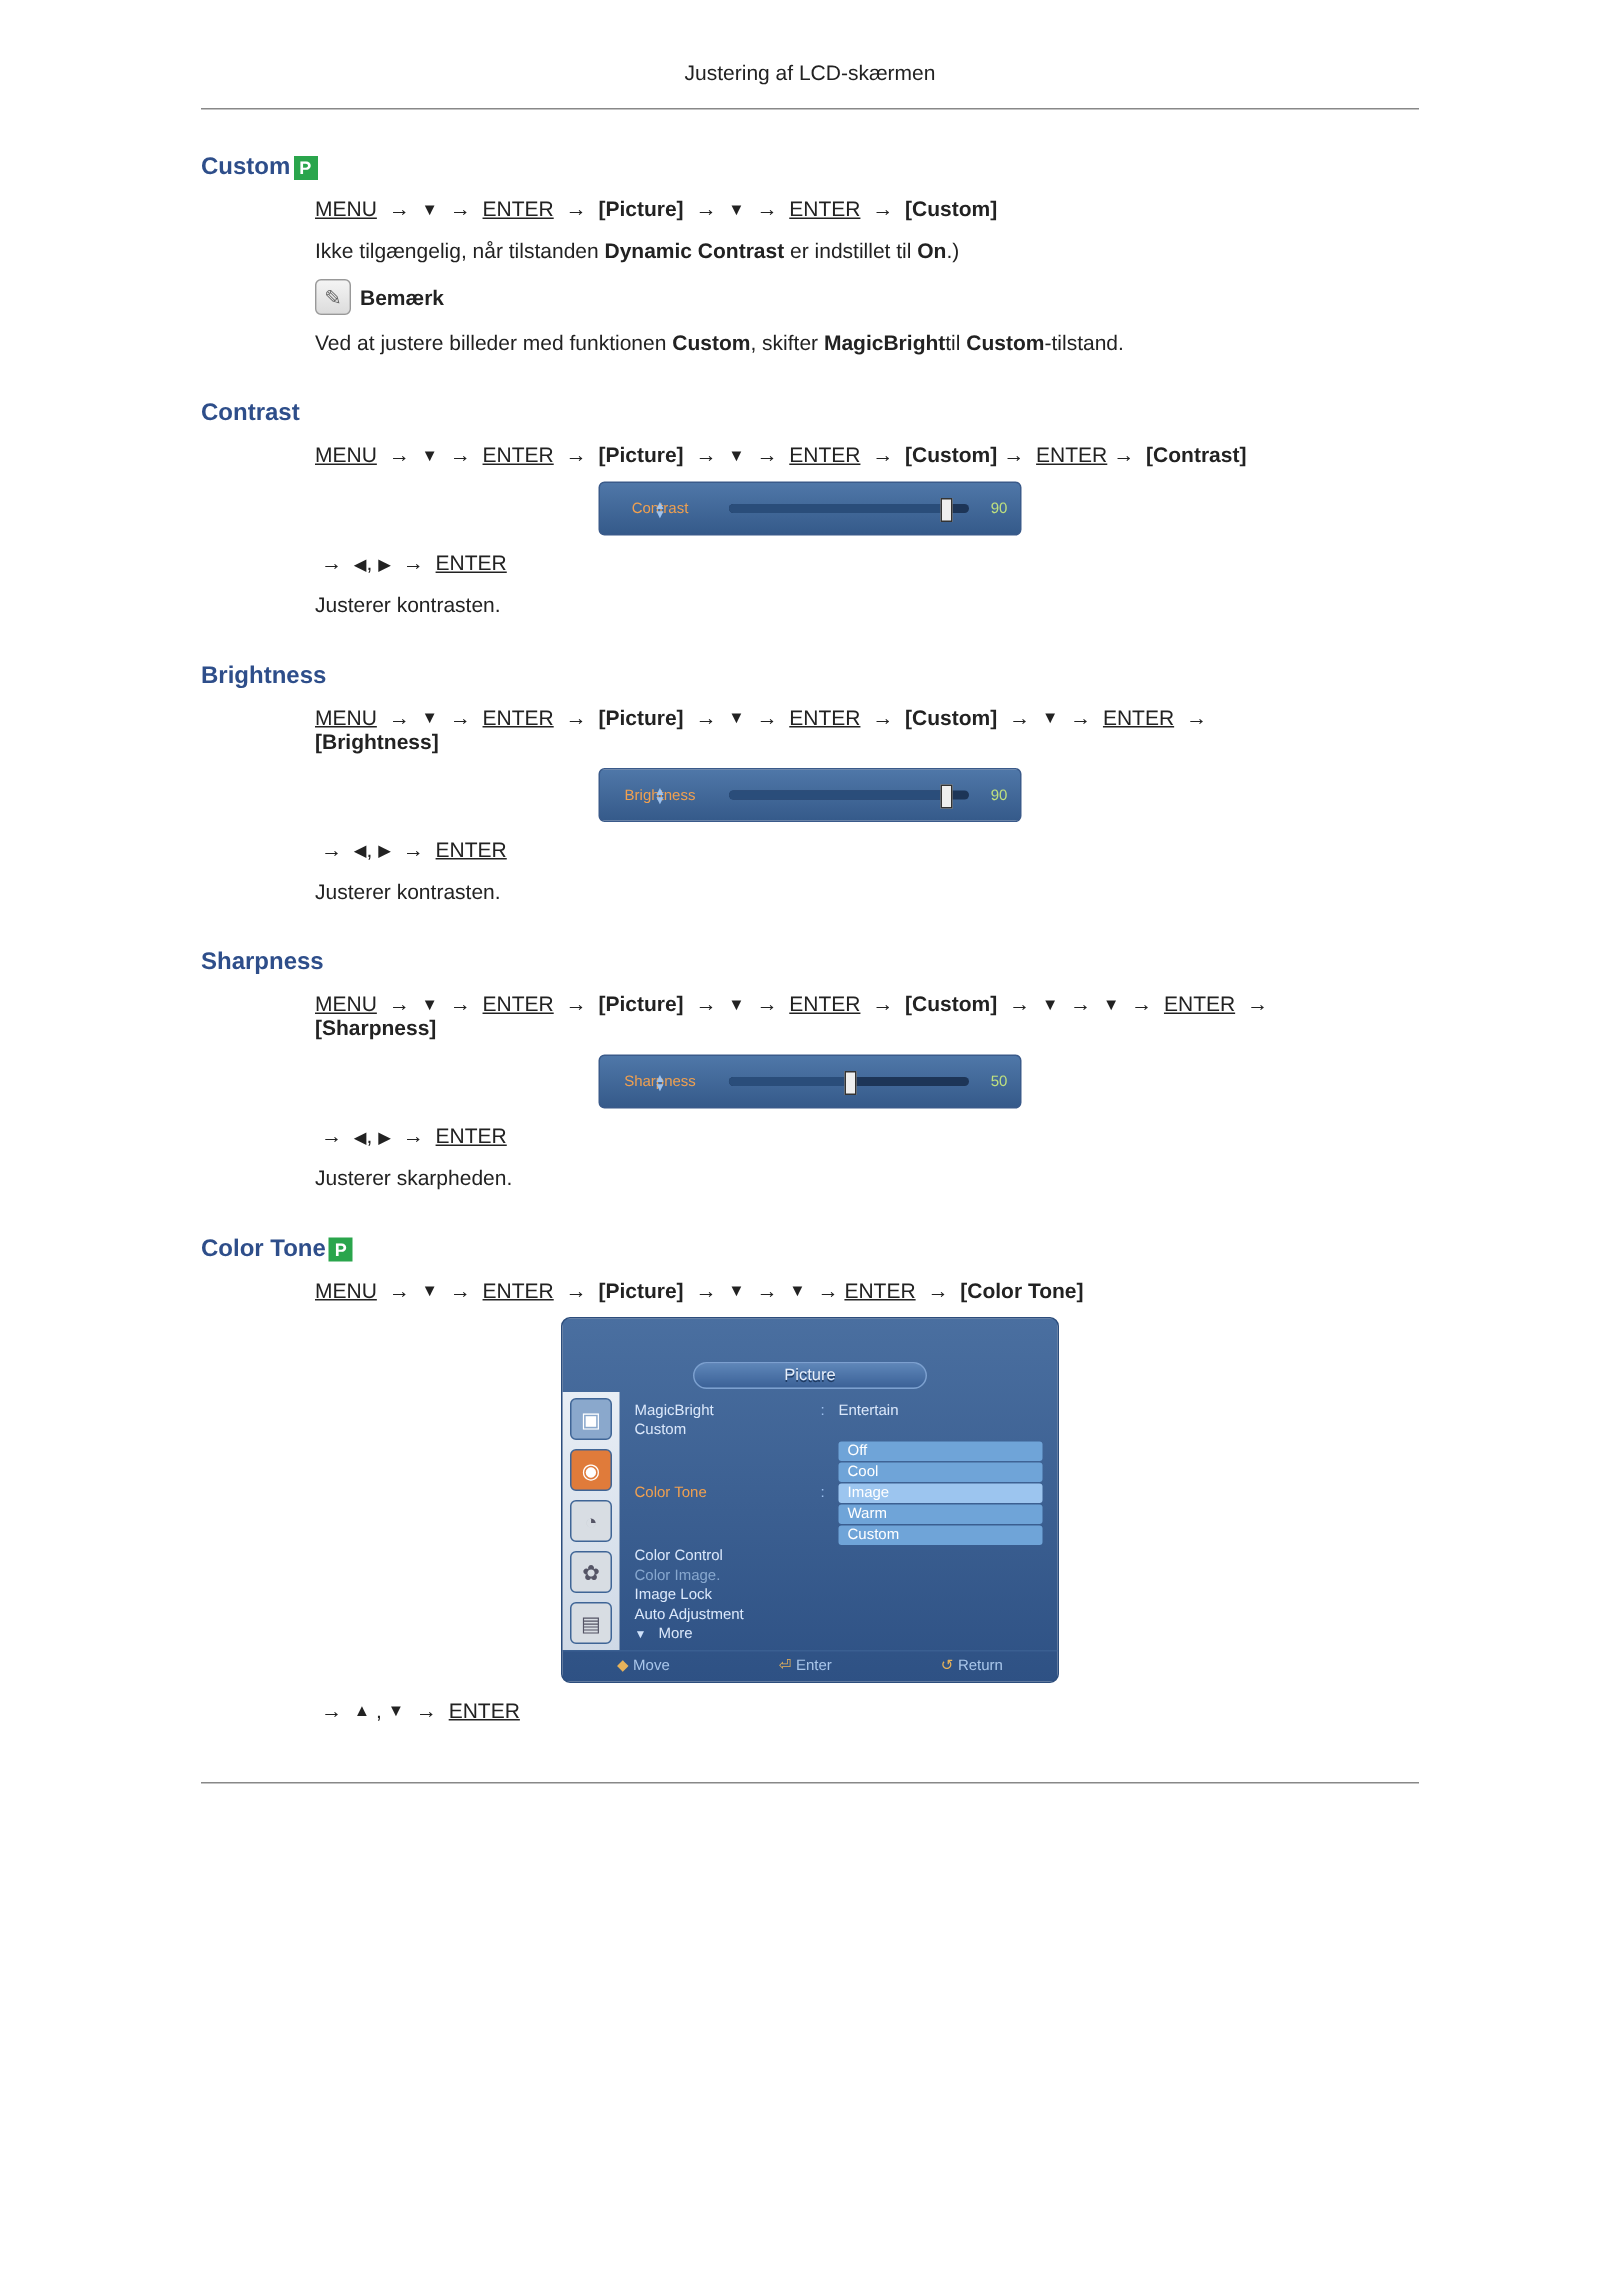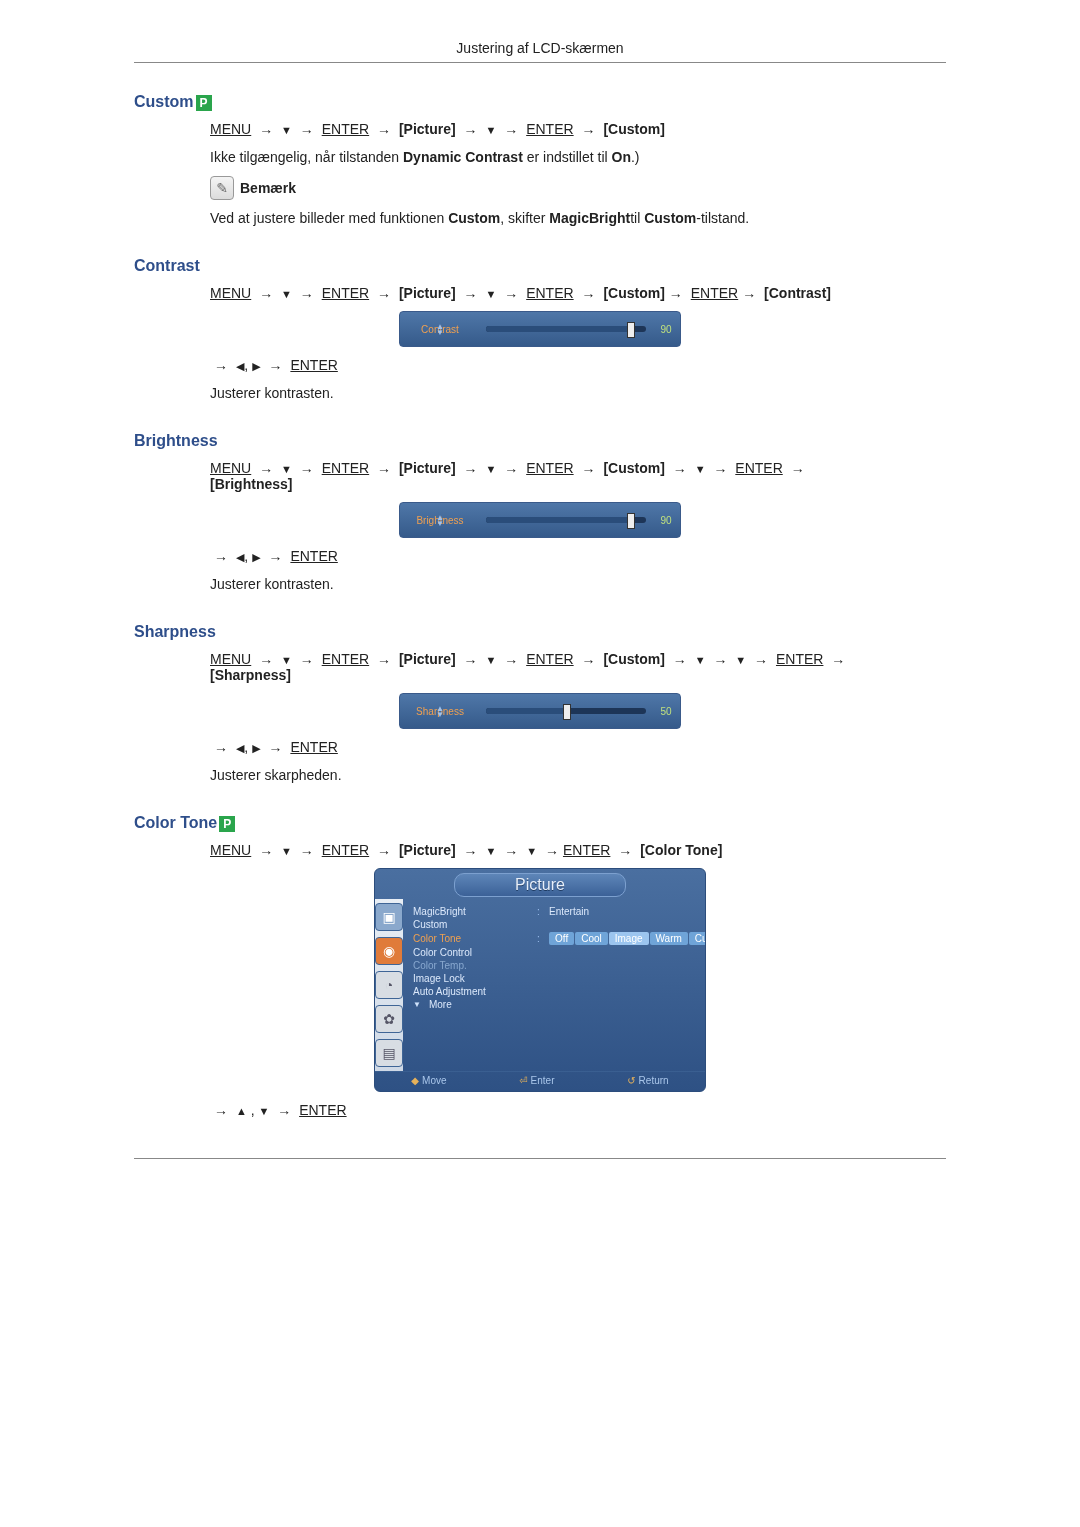--- a/index.html
+++ b/index.html
@@ -10,21 +10,21 @@
     margin: 0;
     padding: 0;
   }
   .page {
     width: 812px;
     margin: 0 auto;
     padding: 40px 0 60px 0;
   }
   .header-line {
     border-bottom: 1px solid #888;
-    padding-bottom: 6px;
+    padding-bottom: 16px;
     margin-bottom: 30px;
     text-align: center;
     font-size: 14px;
   }
   .footer-line {
     border-top: 1px solid #888;
     margin-top: 40px;
     height: 1px;
   }
   h2.section-title {
@@ -152,22 +152,23 @@
     text-align: center;
     padding: 4px 0 2px 0;
   }
   .osd-menu-title-pill {
     display: inline-block;
     padding: 2px 60px;
     border: 1px solid #7ca0cf;
     border-radius: 10px;
     background: linear-gradient(#5e86b8,#3b6197);
     color: #e8f0fb;
-    font-size: 16px;
+    font-size: 11px;
     text-shadow: 0 1px 0 #1e3a61;
+    margin-top: 25px;
   }
   .osd-menu-body {
     display: flex;
   }
   .osd-side {
     width: 38px;
     background: linear-gradient(#e8eef5,#cfd9e6);
     display: flex;
     flex-direction: column;
     align-items: center;
@@ -202,21 +203,21 @@
     display: inline-block;
     padding: 1px 6px;
     border-radius: 2px;
   }
   .osd-opt.hl {
     background: #6fa4d8;
     color: #fff;
   }
   .osd-opt-list {
     display: flex;
-    flex-direction: row;
+    flex-direction: column;
     gap: 1px;
   }
   .osd-more-tri {
     font-size: 8px;
     margin-right: 4px;
     color: #cfe2fb;
   }
   .osd-footer {
     display: flex;
     justify-content: space-around;
@@ -469,21 +470,21 @@
               <span class="osd-opt hl" style="background:#9cc5ef">Image</span>
               <span class="osd-opt hl">Warm</span>
               <span class="osd-opt hl">Custom</span>
             </span>
           </span>
         </div>
         <div class="osd-row">
           <span class="lbl">Color Control</span>
         </div>
         <div class="osd-row dim">
-          <span class="lbl">Color Temp.</span>
+          <span class="lbl">Color Image.</span>
         </div>
         <div class="osd-row">
           <span class="lbl">Image Lock</span>
         </div>
         <div class="osd-row">
           <span class="lbl">Auto Adjustment</span>
         </div>
         <div class="osd-row">
           <span class="osd-more-tri">▼</span>
           <span class="lbl" style="width:auto">More</span>

